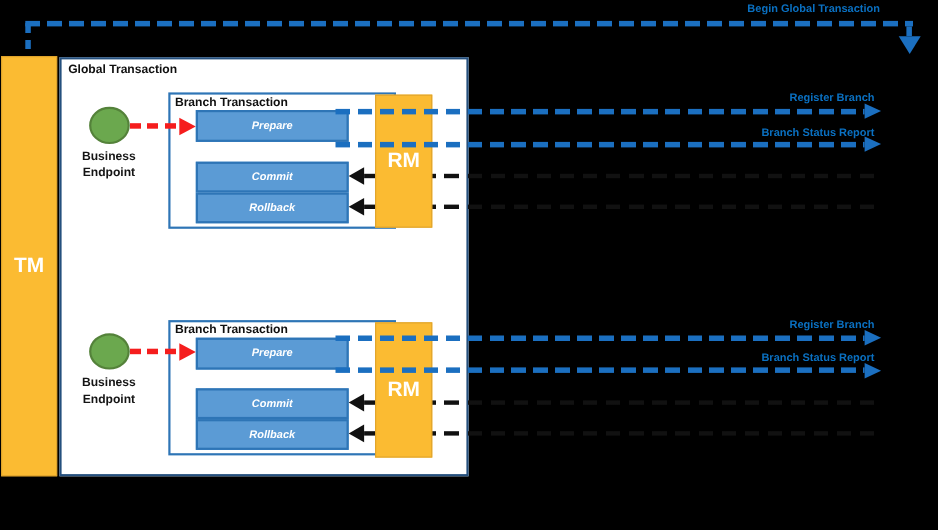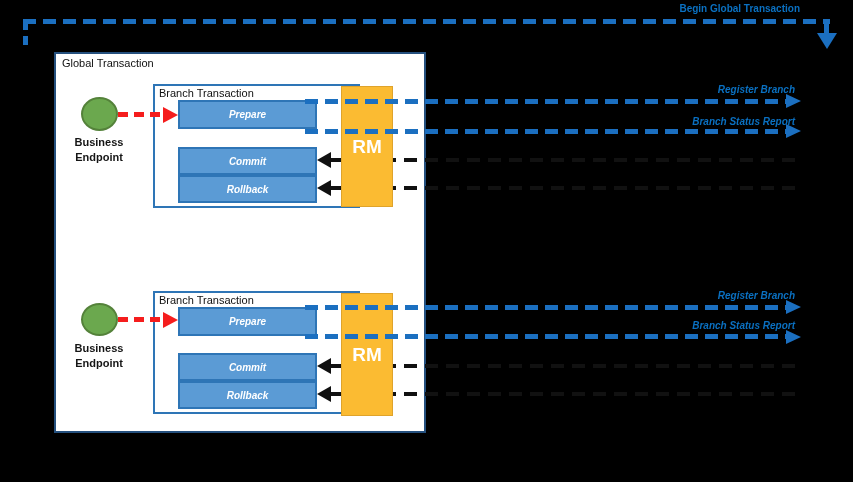--- a/index.html
+++ b/index.html
@@ -19,43 +19,46 @@
   .tri-right-blue{border-top:7px solid transparent;border-bottom:7px solid transparent;border-left:15px solid var(--dash_blue);}
   .tri-down-blue{border-left:10px solid transparent;border-right:10px solid transparent;border-top:16px solid var(--dash_blue);}
   .tri-right-red{border-top:8px solid transparent;border-bottom:8px solid transparent;border-left:15px solid var(--red);}
   .tri-left-black{border-top:8px solid transparent;border-bottom:8px solid transparent;border-right:14px solid var(--ink);}
 
   
   .bar{background:var(--orange);border:1px solid var(--orange_border);box-sizing:border-box;
        display:flex;align-items:center;justify-content:center;color:#fff;font-weight:bold;font-size:19px;}
   .global-box{background:var(--panel);border:2px solid var(--global_border);box-sizing:border-box;}
   .branch-box{background:var(--panel);border:2px solid var(--blue_border);box-sizing:border-box;}
-  .box-title{color:#101010;font-weight:normal;font-size:11px;white-space:nowrap;}
+  .box-title{color:#101010;font-weight:bold;font-size:11px;white-space:nowrap;}
   .action{background:var(--blue_fill);border:2px solid var(--blue_border);box-sizing:border-box;color:#fff;
           font-weight:bold;font-style:italic;font-size:10px;display:flex;align-items:center;justify-content:center;}
   .circle{background:var(--green);border:2px solid var(--green_border);border-radius:50%;box-sizing:border-box;}
   .be-label{color:#151515;font-weight:bold;font-size:11px;line-height:15px;text-align:center;}
   .net-label{color:var(--label_blue);font-weight:bold;font-size:10px;white-space:nowrap;text-align:right;}
 
   .z-black{z-index:5;}
   .z-rm{z-index:6;}
   .z-blue{z-index:7;}
-  .z-label{z-index:8;font-style:italic;}
+  .z-label{z-index:8;}
 </style>
 </head>
 <body>
 
 <div class="stage">
 
   <div class="abs vdash-blue" style="left:23px;top:21px;height:30px;"></div>
   <div class="abs hdash-blue" style="left:23px;top:19px;width:807px;"></div>
   <div class="abs vdash-blue" style="left:824px;top:24px;height:11px;"></div>
   <div class="abs tri tri-down-blue" style="left:817px;top:33px;"></div>
   <div class="abs net-label" style="right:53px;top:3px;">Begin Global Transaction</div>
 
+  <div class="abs bar" style="left:1px;top:51px;width:51px;height:382px;">
+    <span>TM</span>
+  </div>
 
 
   <div class="abs global-box" style="left:54px;top:52px;width:372px;height:381px;">
     <span class="abs box-title" style="left:6px;top:3px;">Global Transaction</span>
   </div>
 
   <div class="abs branch-box" style="left:153px;top:84px;width:207px;height:124px;">
     <span class="abs box-title" style="left:4px;top:1px;">Branch Transaction</span>
   </div>
 

